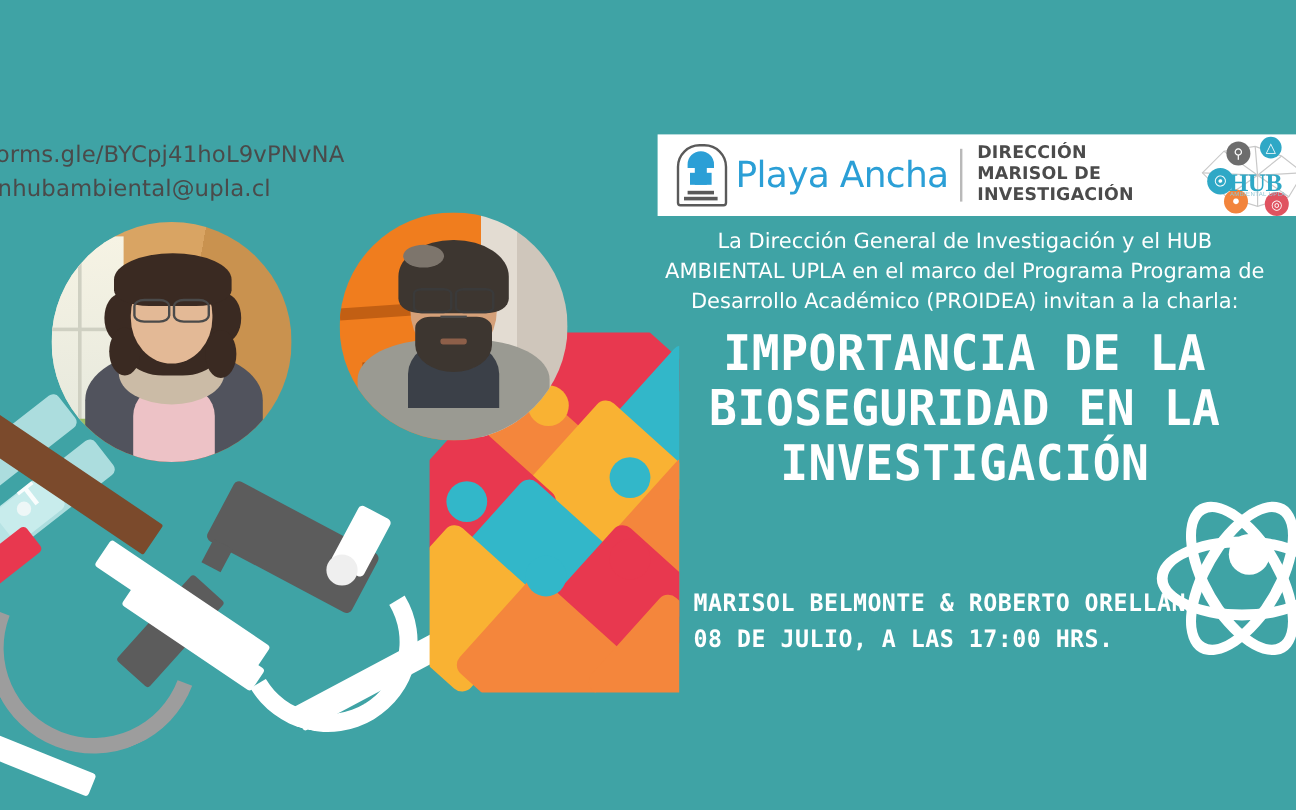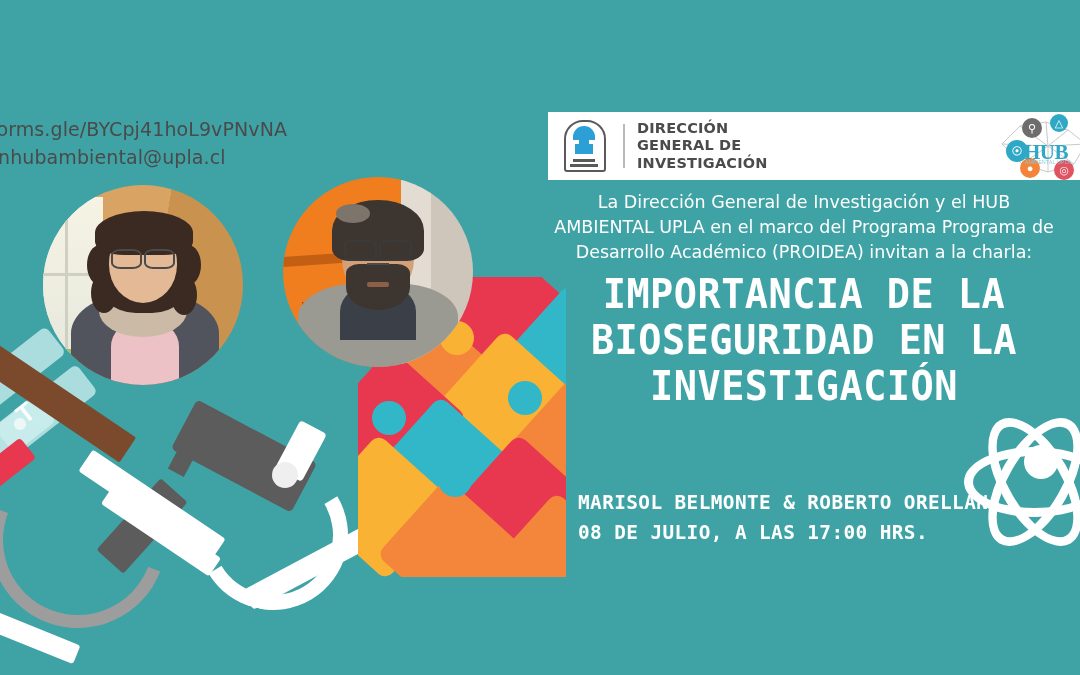--- a/index.html
+++ b/index.html
@@ -304,26 +304,27 @@
   <div class="banner">
     <div class="upla-logo">
       <div class="crest">
         <div class="dome"></div>
         <div class="tower"></div>
         <div class="tower2"></div>
         <div class="steps2"></div>
         <div class="steps"></div>
       </div>
       <div class="upla-words">
+        <div class="upla-2">Playa Ancha</div>
       </div>
     </div>
     <div class="vrule"></div>
     <div class="dgi">
       <div>DIRECCIÓN</div>
-      <div>GENERAL DE</div>
+      <div>MARISOL DE</div>
       <div>INVESTIGACIÓN</div>
     </div>
 
     <div class="hub">
       <svg class="hub-net" viewBox="0 0 112 64">
         <g stroke="#c9c9c9" stroke-width="1" fill="none">
           <path d="M8 30 L26 12 L52 8 L74 16 L92 30 L80 50 L54 58 L28 50 Z"></path>
           <path d="M26 12 L54 32 L92 30"></path>
           <path d="M8 30 L54 32 L80 50"></path>
           <path d="M52 8 L54 32 L54 58"></path>

